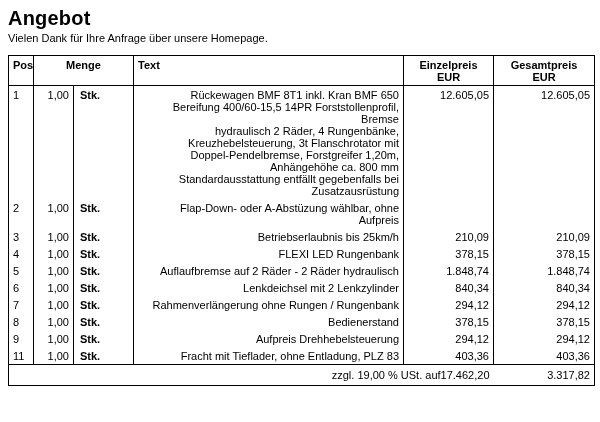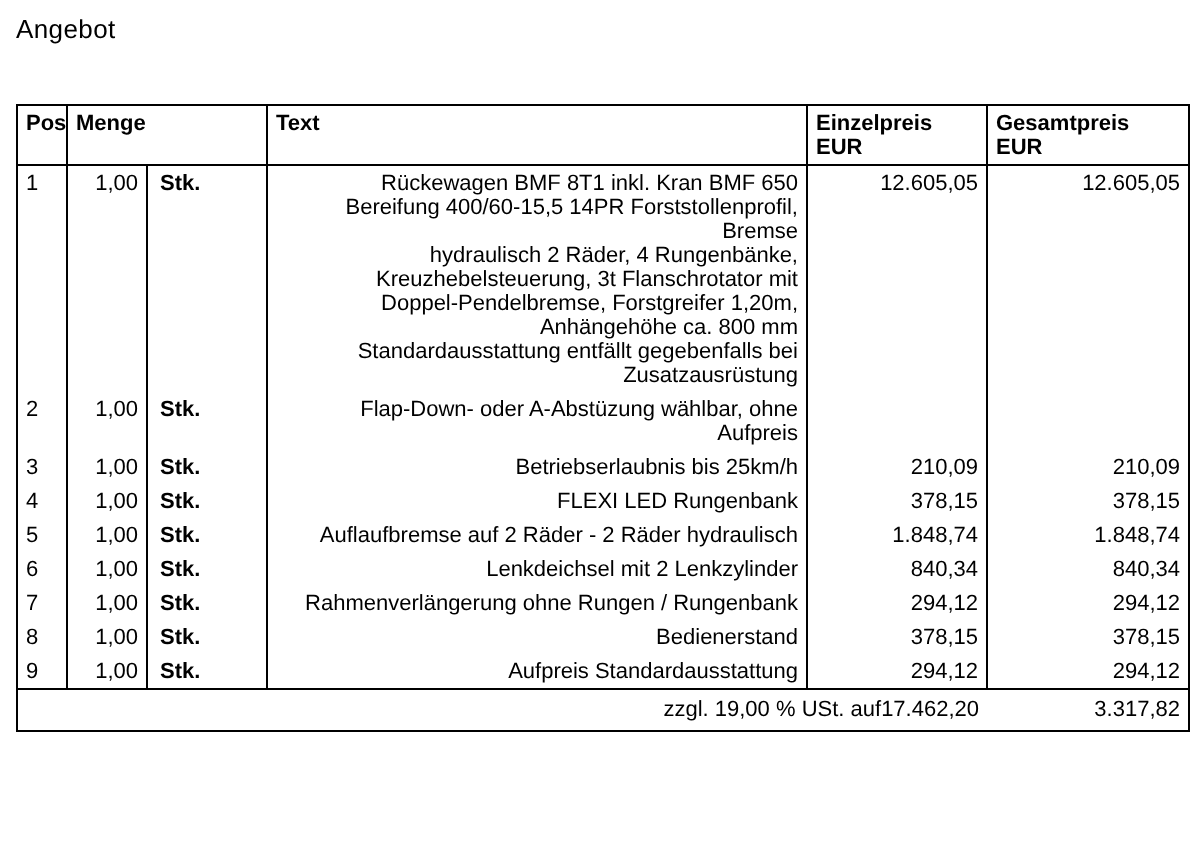--- a/index.html
+++ b/index.html
@@ -5,23 +5,23 @@
   * { box-sizing: border-box; }
   html, body {
     margin: 0; padding: 0;
     width: 600px; height: 422px;
     background: #ffffff;
     color: #000000;
     font-family: "Liberation Sans", sans-serif;
   }
   .page { padding: 7px 6px 0 8px; }
   .doc-title {
-    font-size: 13px;
-    font-weight: normal;
-    margin: 0 0 30px 0;
+    font-size: 20px;
+    font-weight: bold;
+    margin: 0 0 2px 0;
     letter-spacing: 0.2px;
   }
   .greeting {
     font-size: 11px;
     margin: 0 0 11px 0;
   }
   table.offer {
     width: 586px;
     border-collapse: collapse;
     table-layout: fixed;
@@ -37,21 +37,21 @@
   col.c-gprice{ width: 101px; }
 
   thead th {
     border: 1px solid #000;
     font-weight: bold;
     vertical-align: top;
     text-align: left;
     padding: 3px 4px 2px 4px;
     white-space: pre-line;
   }
-  thead th.center { text-align: left; }
+  thead th.center { text-align: center; }
 
   tbody td {
     border-left: 1px solid #000;
     border-right: 1px solid #000;
     vertical-align: top;
     padding: 3px 4px 2px 4px;
   }
   tbody td.col-text { padding-left: 5px; white-space: pre-line; text-align: right; }
   tbody td.col-unit { padding-left: 6px; font-weight: bold; }
   td.num { text-align: right; }
@@ -66,20 +66,21 @@
   .split {
     display: flex;
     justify-content: flex-end;
   }
 </style>
 </head>
 <body>
 
 <div class="page">
   <h1 class="doc-title">Angebot</h1>
+  <p class="greeting">Vielen Dank für Ihre Anfrage über unsere Homepage.</p>
 
   <table class="offer">
     <colgroup>
       <col class="c-pos">
         <col class="c-qty">
         <col class="c-unit">
       <col class="c-text">
         <col class="c-eprice">
         <col class="c-gprice">
     </colgroup>
@@ -163,23 +164,31 @@
           <td class="col-qty num">1,00</td>
           <td class="col-unit">Stk.</td>
           <td class="col-text">Bedienerstand</td>
           <td class="col-price num">378,15</td>
           <td class="col-price num">378,15</td>
         </tr>
         <tr>
           <td class="col-pos">9</td>
           <td class="col-qty num">1,00</td>
           <td class="col-unit">Stk.</td>
-          <td class="col-text">Aufpreis Standardausstattung</td>
-          <td class="col-price num">294,12</td>
-          <td class="col-price num">294,12</td>
+          <td class="col-text">Aufpreis Drehhebelsteuerung</td>
+          <td class="col-price num">294,12</td>
+          <td class="col-price num">294,12</td>
+        </tr>
+        <tr>
+          <td class="col-pos">11</td>
+          <td class="col-qty num">1,00</td>
+          <td class="col-unit">Stk.</td>
+          <td class="col-text">Fracht mit Tieflader, ohne Entladung, PLZ 83</td>
+          <td class="col-price num">403,36</td>
+          <td class="col-price num">403,36</td>
         </tr>
       </tbody>
     <tfoot>
       <tr class="vat-row">
         <td class="label-cell" colspan="5">
           <div class="split">
             <span>zzgl. 19,00 % USt. auf</span>
             <span>17.462,20</span>
           </div>
         </td>

